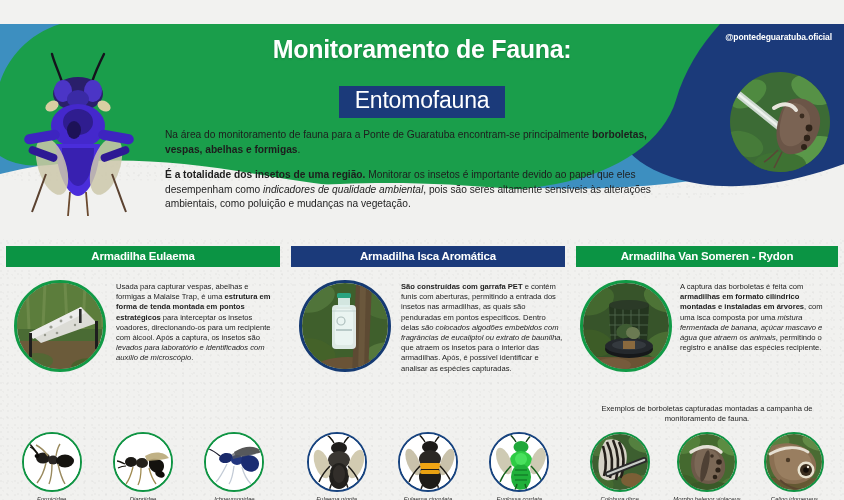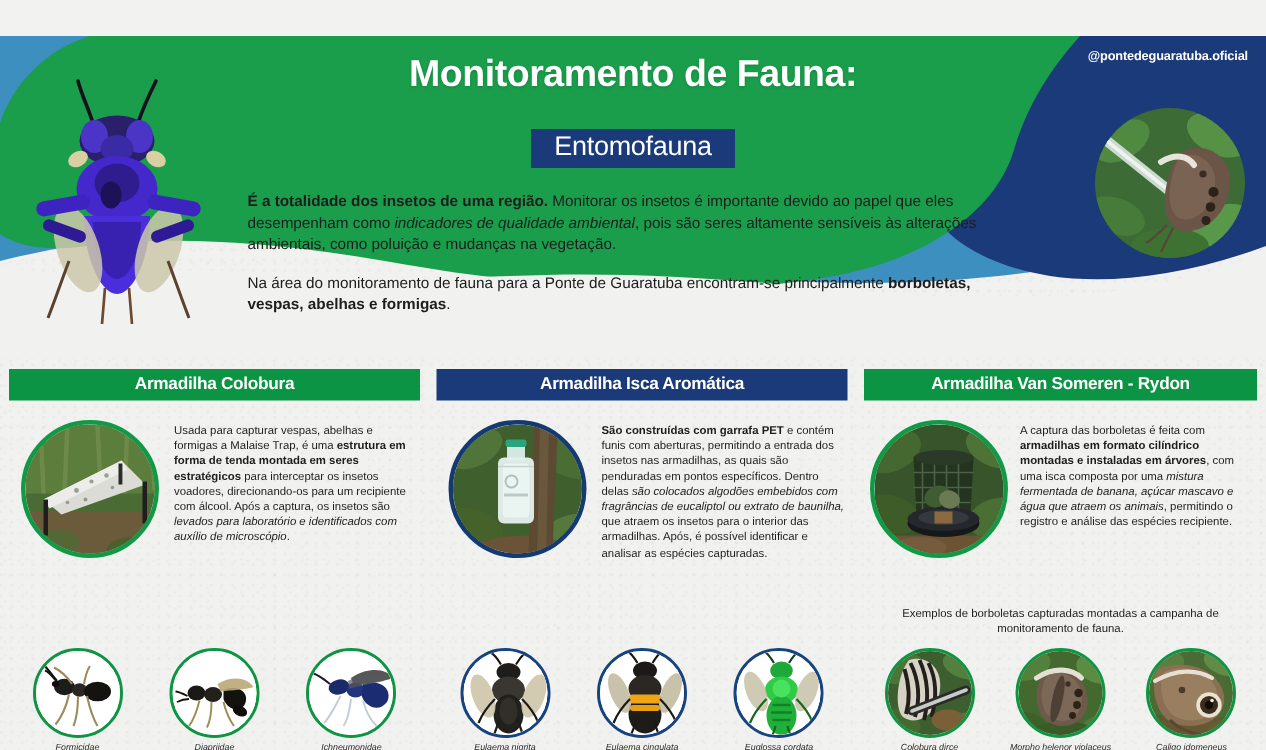--- a/index.html
+++ b/index.html
@@ -40,21 +40,21 @@
     text-shadow: 0 1px 2px rgba(0,0,0,0.18);
   }
   .subtitle-wrap {
     position: absolute; top: 62px; left: 0; width: 844px;
     text-align: center; z-index: 5;
   }
   .subtitle {
     display: inline-block;
     background: #1b3a7a;
     color: #ffffff;
-    font-size: 18px;
+    font-size: 23px;
     padding: 1px 16px 4px 16px;
     letter-spacing: -0.2px;
   }
 
   .bee-photo {
     position: absolute; left: 18px; top: 20px;
     width: 122px; height: 175px; z-index: 4;
   }
   .bfly-photo {
     position: absolute; right: 14px; top: 48px;
@@ -223,26 +223,26 @@
       <circle cx="79" cy="56" r="3.4" fill="#2e2218"></circle>
       <circle cx="77" cy="66" r="3.2" fill="#2e2218"></circle>
       <circle cx="74" cy="75" r="3.0" fill="#2e2218"></circle>
       <circle cx="72" cy="44" r="2.4" fill="#3a2c20"></circle>
       <path d="M48,78 C42,84 38,88 34,90" stroke="#5a4636" stroke-width="1.6" fill="none"></path>
       <path d="M52,80 C48,88 46,92 44,96" stroke="#5a4636" stroke-width="1.6" fill="none"></path>
     </svg>
   </div>
 
   <div class="intro">
+    <p><span>Na área do monitoramento de fauna para a Ponte de Guaratuba encontram-se principalmente </span><b>borboletas, vespas, abelhas e formigas</b><span>.</span></p>
     <p><b>É a totalidade dos insetos de uma região.</b><span> Monitorar os insetos é importante devido ao papel que eles desempenham como </span><i>indicadores de qualidade ambiental</i><span>, pois são seres altamente sensíveis às alterações ambientais, como poluição e mudanças na vegetação.</span></p>
-    <p><span>Na área do monitoramento de fauna para a Ponte de Guaratuba encontram-se principalmente </span><b>borboletas, vespas, abelhas e formigas</b><span>.</span></p>
   </div>
 
   <div class="col col1">
-    <div class="col-head head-green">Armadilha Colobura</div>
+    <div class="col-head head-green">Armadilha Eulaema</div>
 
     <div class="col-body">
       <div class="trap-circle ring-green">
         <svg viewBox="0 0 92 92" width="92" height="92">
           <rect width="92" height="92" fill="#4a6b34"></rect>
           <rect y="0" width="92" height="46" fill="#5c7d3c"></rect>
           <g stroke="#6d8a4a" stroke-width="3">
             <line x1="10" y1="0" x2="12" y2="46"></line>
               <line x1="28" y1="0" x2="26" y2="44"></line>
             <line x1="48" y1="0" x2="50" y2="42"></line>
@@ -261,21 +261,21 @@
             <circle cx="54" cy="34" r="1.5"></circle>
               <circle cx="40" cy="50" r="1.3"></circle>
             <circle cx="58" cy="42" r="1.2"></circle>
               <circle cx="28" cy="52" r="1.2"></circle>
           </g>
           <rect x="12" y="50" width="3" height="24" fill="#1e1e1e"></rect>
           <rect x="78" y="38" width="3" height="28" fill="#1e1e1e"></rect>
           <rect x="62" y="26" width="2.6" height="14" fill="#2a2a2a"></rect>
         </svg>
       </div>
-      <div class="col-text"><span>Usada para capturar vespas, abelhas e formigas a Malaise Trap, é uma </span><b>estrutura em forma de tenda montada em seres estratégicos</b><span> para interceptar os insetos voadores, direcionando-os para um recipiente com álcool. Após a captura, os insetos são </span><i>levados para laboratório e identificados com auxílio de microscópio</i><span>.</span></div>
+      <div class="col-text"><span>Usada para capturar vespas, abelhas e formigas a Malaise Trap, é uma </span><b>estrutura em forma de tenda montada em pontos estratégicos</b><span> para interceptar os insetos voadores, direcionando-os para um recipiente com álcool. Após a captura, os insetos são </span><i>levados para laboratório e identificados com auxílio de microscópio</i><span>.</span></div>
     </div>
 
 
     <div class="ex-row">
       <div class="ex-item">
         <div class="ex-circle ec-green">
           <svg viewBox="0 0 60 60" width="60" height="60">
             <rect width="60" height="60" fill="#ffffff"></rect>
             <ellipse cx="19" cy="24" rx="7" ry="5.5" fill="#1e1c1a"></ellipse>
             <ellipse cx="29" cy="26" rx="5" ry="4.5" fill="#2a2623"></ellipse>

